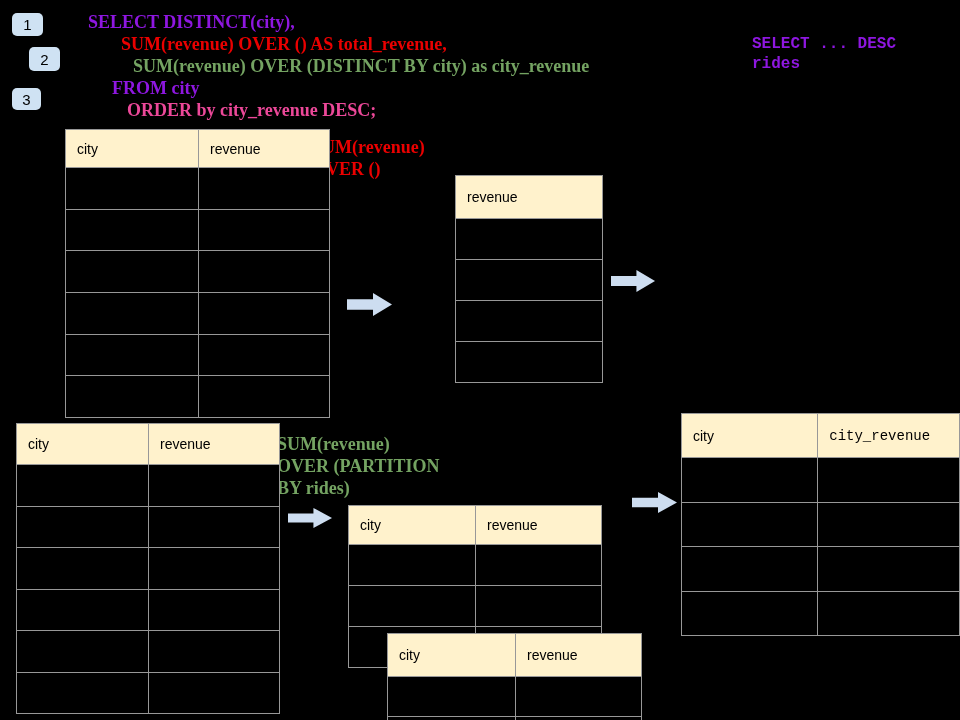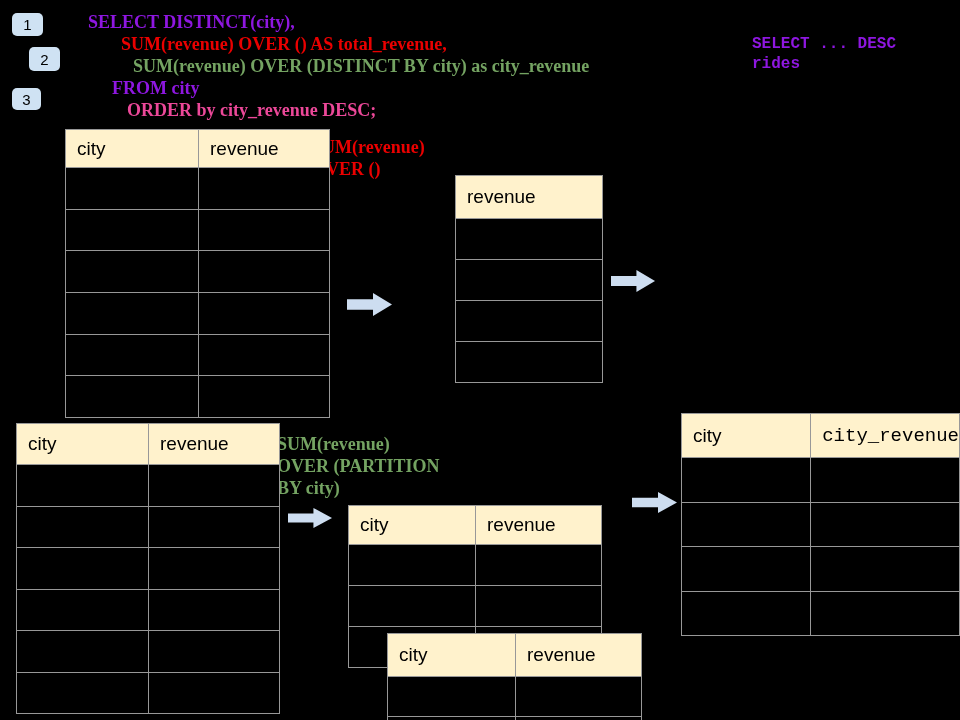--- a/index.html
+++ b/index.html
@@ -41,21 +41,21 @@
   .tablehost { position: absolute; }
   .dtable {
     border-collapse: collapse;
     table-layout: fixed;
   }
   .dtable th {
     background: var(--table-header-fill);
     color: #000;
     font-family: "Liberation Sans", sans-serif;
     font-weight: normal;
-    font-size: 19px;
+    font-size: 14px;
     text-align: left;
     padding: 0 0 0 11px;
     border: 1px solid var(--table-border);
     vertical-align: middle;
   }
   .dtable td {
     background: #000;
     border: 1px solid var(--table-border);
   }
   .arrow {
@@ -79,21 +79,21 @@
   <div class="code-line" style="left: 127px; top: 99px; color: #ec4899;">ORDER by city_revenue DESC;</div>
 
   <div class="code-label-small" style="left: 752px; top: 34px; color: rgb(142, 23, 224);">SELECT ... DESC
 rides</div>
 
   <div class="code-label" style="left: 312px; top: 136px; color: rgb(234, 0, 0);">SUM(revenue)
 OVER ()</div>
 
   <div class="code-label" style="left: 277px; top: 433px; color: rgb(116, 163, 98);">SUM(revenue)
 OVER (PARTITION
-BY city)</div>
+BY rides)</div>
 
   <div class="tablehost" style="left:65px; top:129px;">
       <table class="dtable">
         <tbody>
           <tr style="height: 38px;">
             <th style="width: 121px;">city</th>
             <th style="width: 119px;">revenue</th>
           </tr>
           <tr style="height: 41.7px;">
             <td></td>

